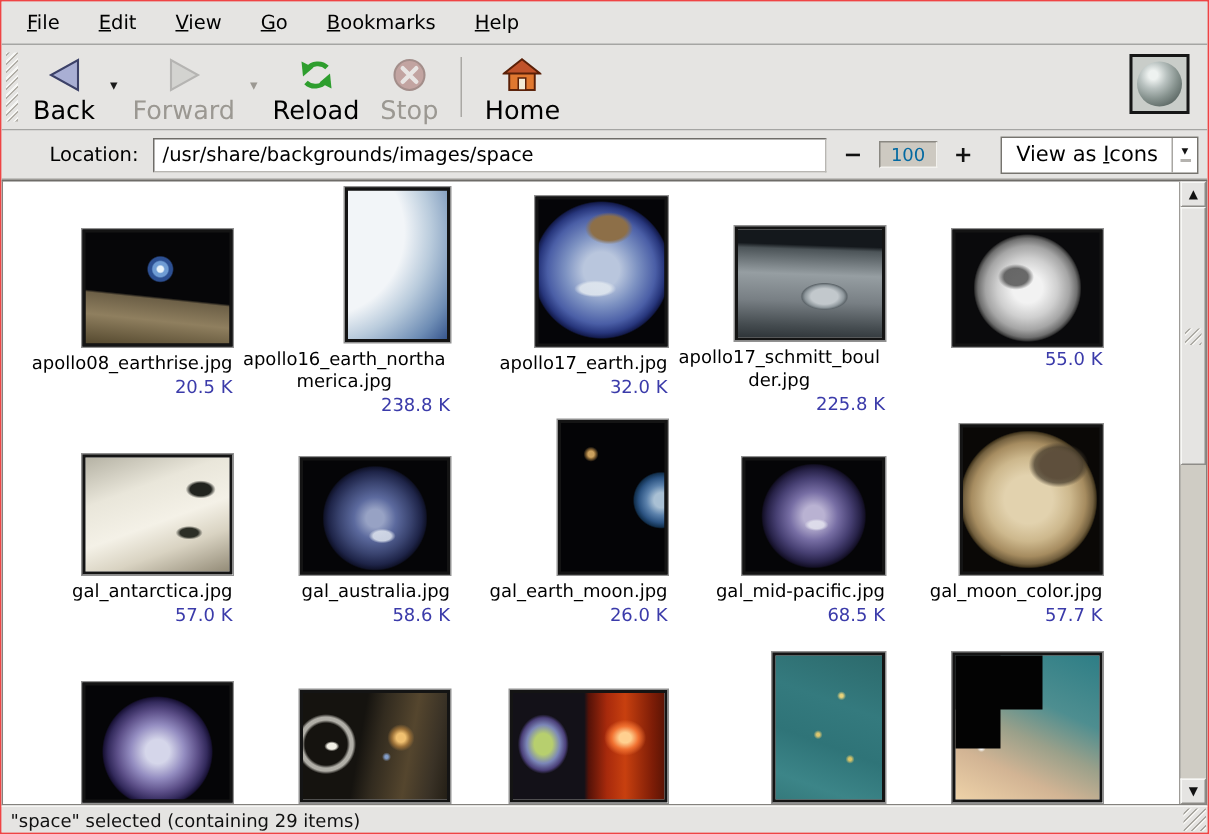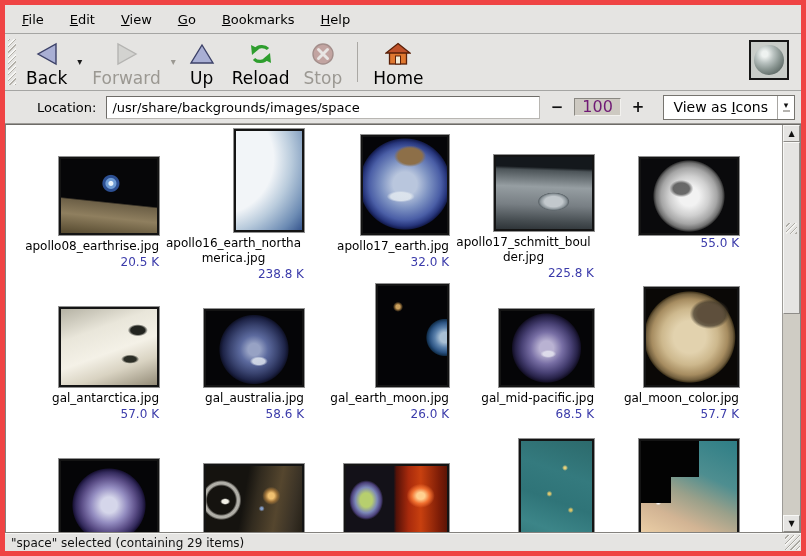--- a/index.html
+++ b/index.html
@@ -1,19 +1,19 @@
 <!DOCTYPE html>
 <html><head>
 <meta charset="utf-8">
 <style>
   * { margin:0; padding:0; box-sizing:border-box; }
   html,body { width:806px; height:556px; }
   body { font-family:"DejaVu Sans", sans-serif; background:#555; }
   .window {
-    width:806px; height:556px; border:5px solid #ef4444;
+    width:806px; height:556px; border:1px solid #ef4444;
     background:#e5e4e2; display:flex; flex-direction:column; overflow:hidden;
     position:relative;
   }
   
   .menubar {
     height:29px; display:flex; align-items:center; padding-left:4px;
     border-bottom:1px solid #a5a5a3; background:#e5e4e2; flex:0 0 auto;
   }
   .menu-item {
     font-size:13px; color:#000; padding:4px 13px; cursor:default; white-space:pre;
@@ -56,21 +56,21 @@
   .loc-label { font-size:13px; color:#000; margin:0 4px 0 12px; white-space:nowrap; }
   .loc-input {
     flex:1; height:23px; font-family:"DejaVu Sans",sans-serif; font-size:13px; color:#000;
     background:#fff; border:1px solid #6e6c68; border-bottom-color:#b8b6b2; border-right-color:#b8b6b2;
     padding:0 5px; outline:none; max-width:498px;
   }
   .zoom-btn {
     font-size:15px; font-weight:bold; color:#111; padding:0 5px; line-height:22px;
   }
   .zoom-level {
-    font-size:16px; color:#701a75; background:#cdc9c1;
+    font-size:12px; color:#0369a1; background:#cdc9c1;
     border:1px solid #8a8882; border-bottom-color:#f2f1ee; border-right-color:#f2f1ee;
     padding:1px 7px; line-height:14px;
   }
   .combo {
     display:flex; align-items:stretch; background:#fff; border:1px solid #76746f;
     height:25px; margin-left:8px;
   }
   .combo-text { font-size:14px; color:#000; padding:3px 9px 0 9px; white-space:pre; }
   .combo-text u { text-decoration:underline; }
   .combo-arrow {
@@ -156,28 +156,20 @@
     <div class="tbtn disabled">
       <span class="ticon">
         <svg width="26" height="24" viewBox="0 0 26 24">
             <polygon points="4,2 4,22 22,12" fill="#c6c6c2" stroke="#8e8e8a" stroke-width="1.4"></polygon>
           </svg>
       </span>
       <span class="tlabel">Forward</span>
     </div>
     <div class="tdrop disabled">▾</div>
 
-    <div class="tbtn">
-      <span class="ticon">
-        <svg width="26" height="24" viewBox="0 0 26 24">
-            <polygon points="13,3 24,21 2,21" fill="#a9afd4" stroke="#3c4168" stroke-width="1.4"></polygon>
-          </svg>
-      </span>
-      <span class="tlabel">Up</span>
-    </div>
 
     <div class="tbtn">
       <span class="ticon">
         <svg width="26" height="24" viewBox="0 0 26 24">
           <path d="M20 7 A8 7 0 0 0 7 8" fill="none" stroke="#2e9e2e" stroke-width="3.2"></path>
           <polygon points="3,3 11,7 4,13" fill="#2e9e2e"></polygon>
           <path d="M6 17 A8 7 0 0 0 19 16" fill="none" stroke="#2e9e2e" stroke-width="3.2"></path>
           <polygon points="23,21 15,17 22,11" fill="#2e9e2e"></polygon>
         </svg>
       </span>

